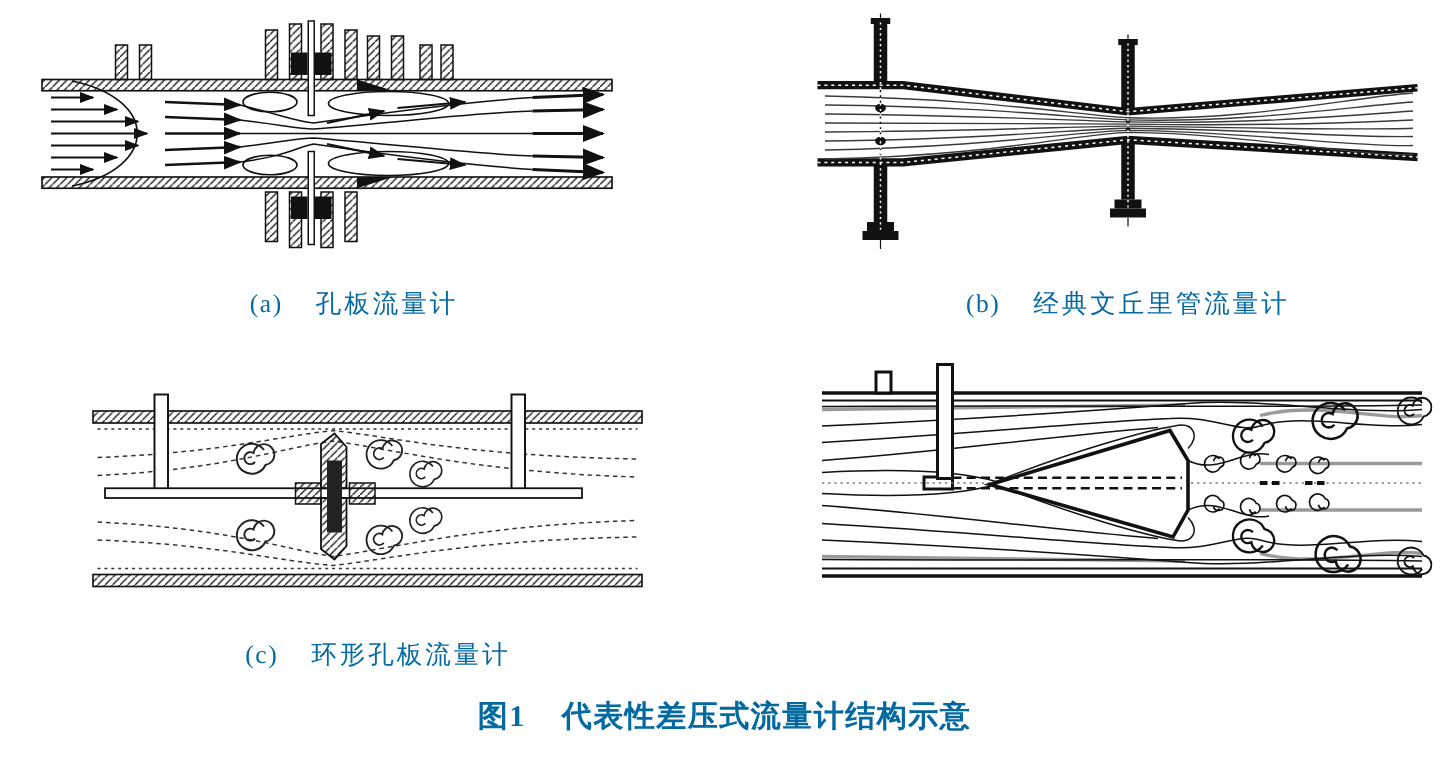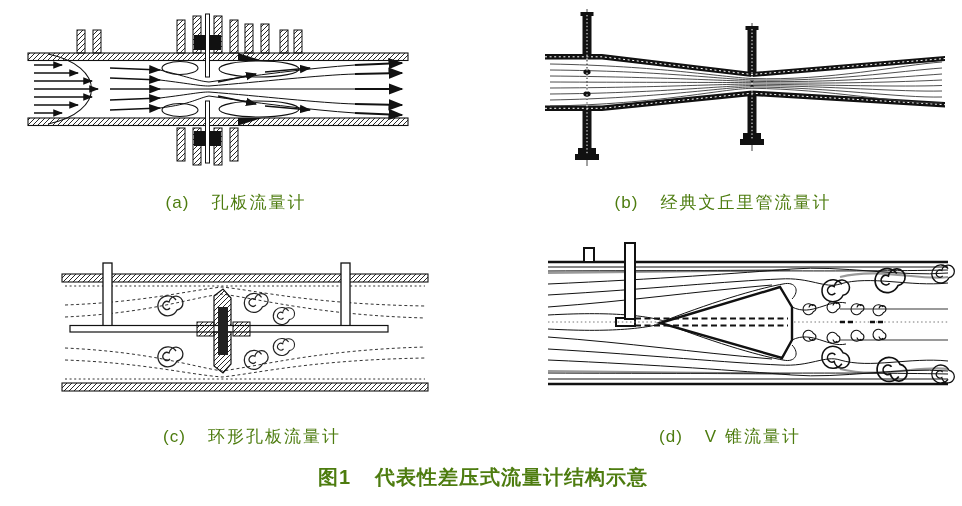--- a/index.html
+++ b/index.html
@@ -1,17 +1,17 @@
 <!DOCTYPE html>
 <html><head>
 <meta charset="utf-8">
 <style>
   html,body{margin:0;padding:0;background:#fff;}
   #page{position:relative;width:962px;height:506px;background:#fff;overflow:hidden;
-        font-family:Liberation Sans, sans-serif;color:#4d7c0f;border-radius:11px;}
+        font-family:Liberation Serif, serif;color:#0369a1;}
   .panel{position:absolute;}
   .plabel{position:absolute;text-align:center;font-size:17px;letter-spacing:2px;white-space:nowrap;}
   .plabel .tag{margin-right:22px;letter-spacing:1px;}
   .caption{position:absolute;text-align:center;font-size:20px;font-weight:bold;letter-spacing:1px;white-space:nowrap;}
   .caption .num{margin-right:24px;}
   svg{display:block;}
 </style>
 </head>
 <body>
 
@@ -265,27 +265,24 @@
       <use href="#d-sp" transform="translate(292,119) scale(1.1,-1.1)"></use>
       <use href="#d-sp" transform="translate(348,131) scale(1.2,-1.2)"></use>
       <use href="#d-sp" transform="translate(400,38) scale(0.9)"></use>
       <use href="#d-sp" transform="translate(400,136) scale(0.9,-0.9)"></use>
     </svg>
   </div>
 
   <div class="plabel" style="left:86px;top:191px;width:300px">
     <span class="tag">(a)</span><span>孔板流量计</span>
   </div>
-  <div class="plabel" style="left:573px;top:191px;width:300px">
+  <div class="plabel" style="left:602px;top:191px;width:300px">
     <span class="tag">(b)</span><span>经典文丘里管流量计</span>
   </div>
   <div class="plabel" style="left:102px;top:425px;width:300px">
     <span class="tag">(c)</span><span>环形孔板流量计</span>
   </div>
-  <div class="plabel" style="left:580px;top:425px;width:300px">
-    <span class="tag">(d)</span><span>V 锥流量计</span>
-  </div>
 
   <div class="caption" style="left:283px;top:464px;width:400px">
     <span class="num">图1</span><span>代表性差压式流量计结构示意</span>
   </div>
 
 </div>
 
 </body></html>

